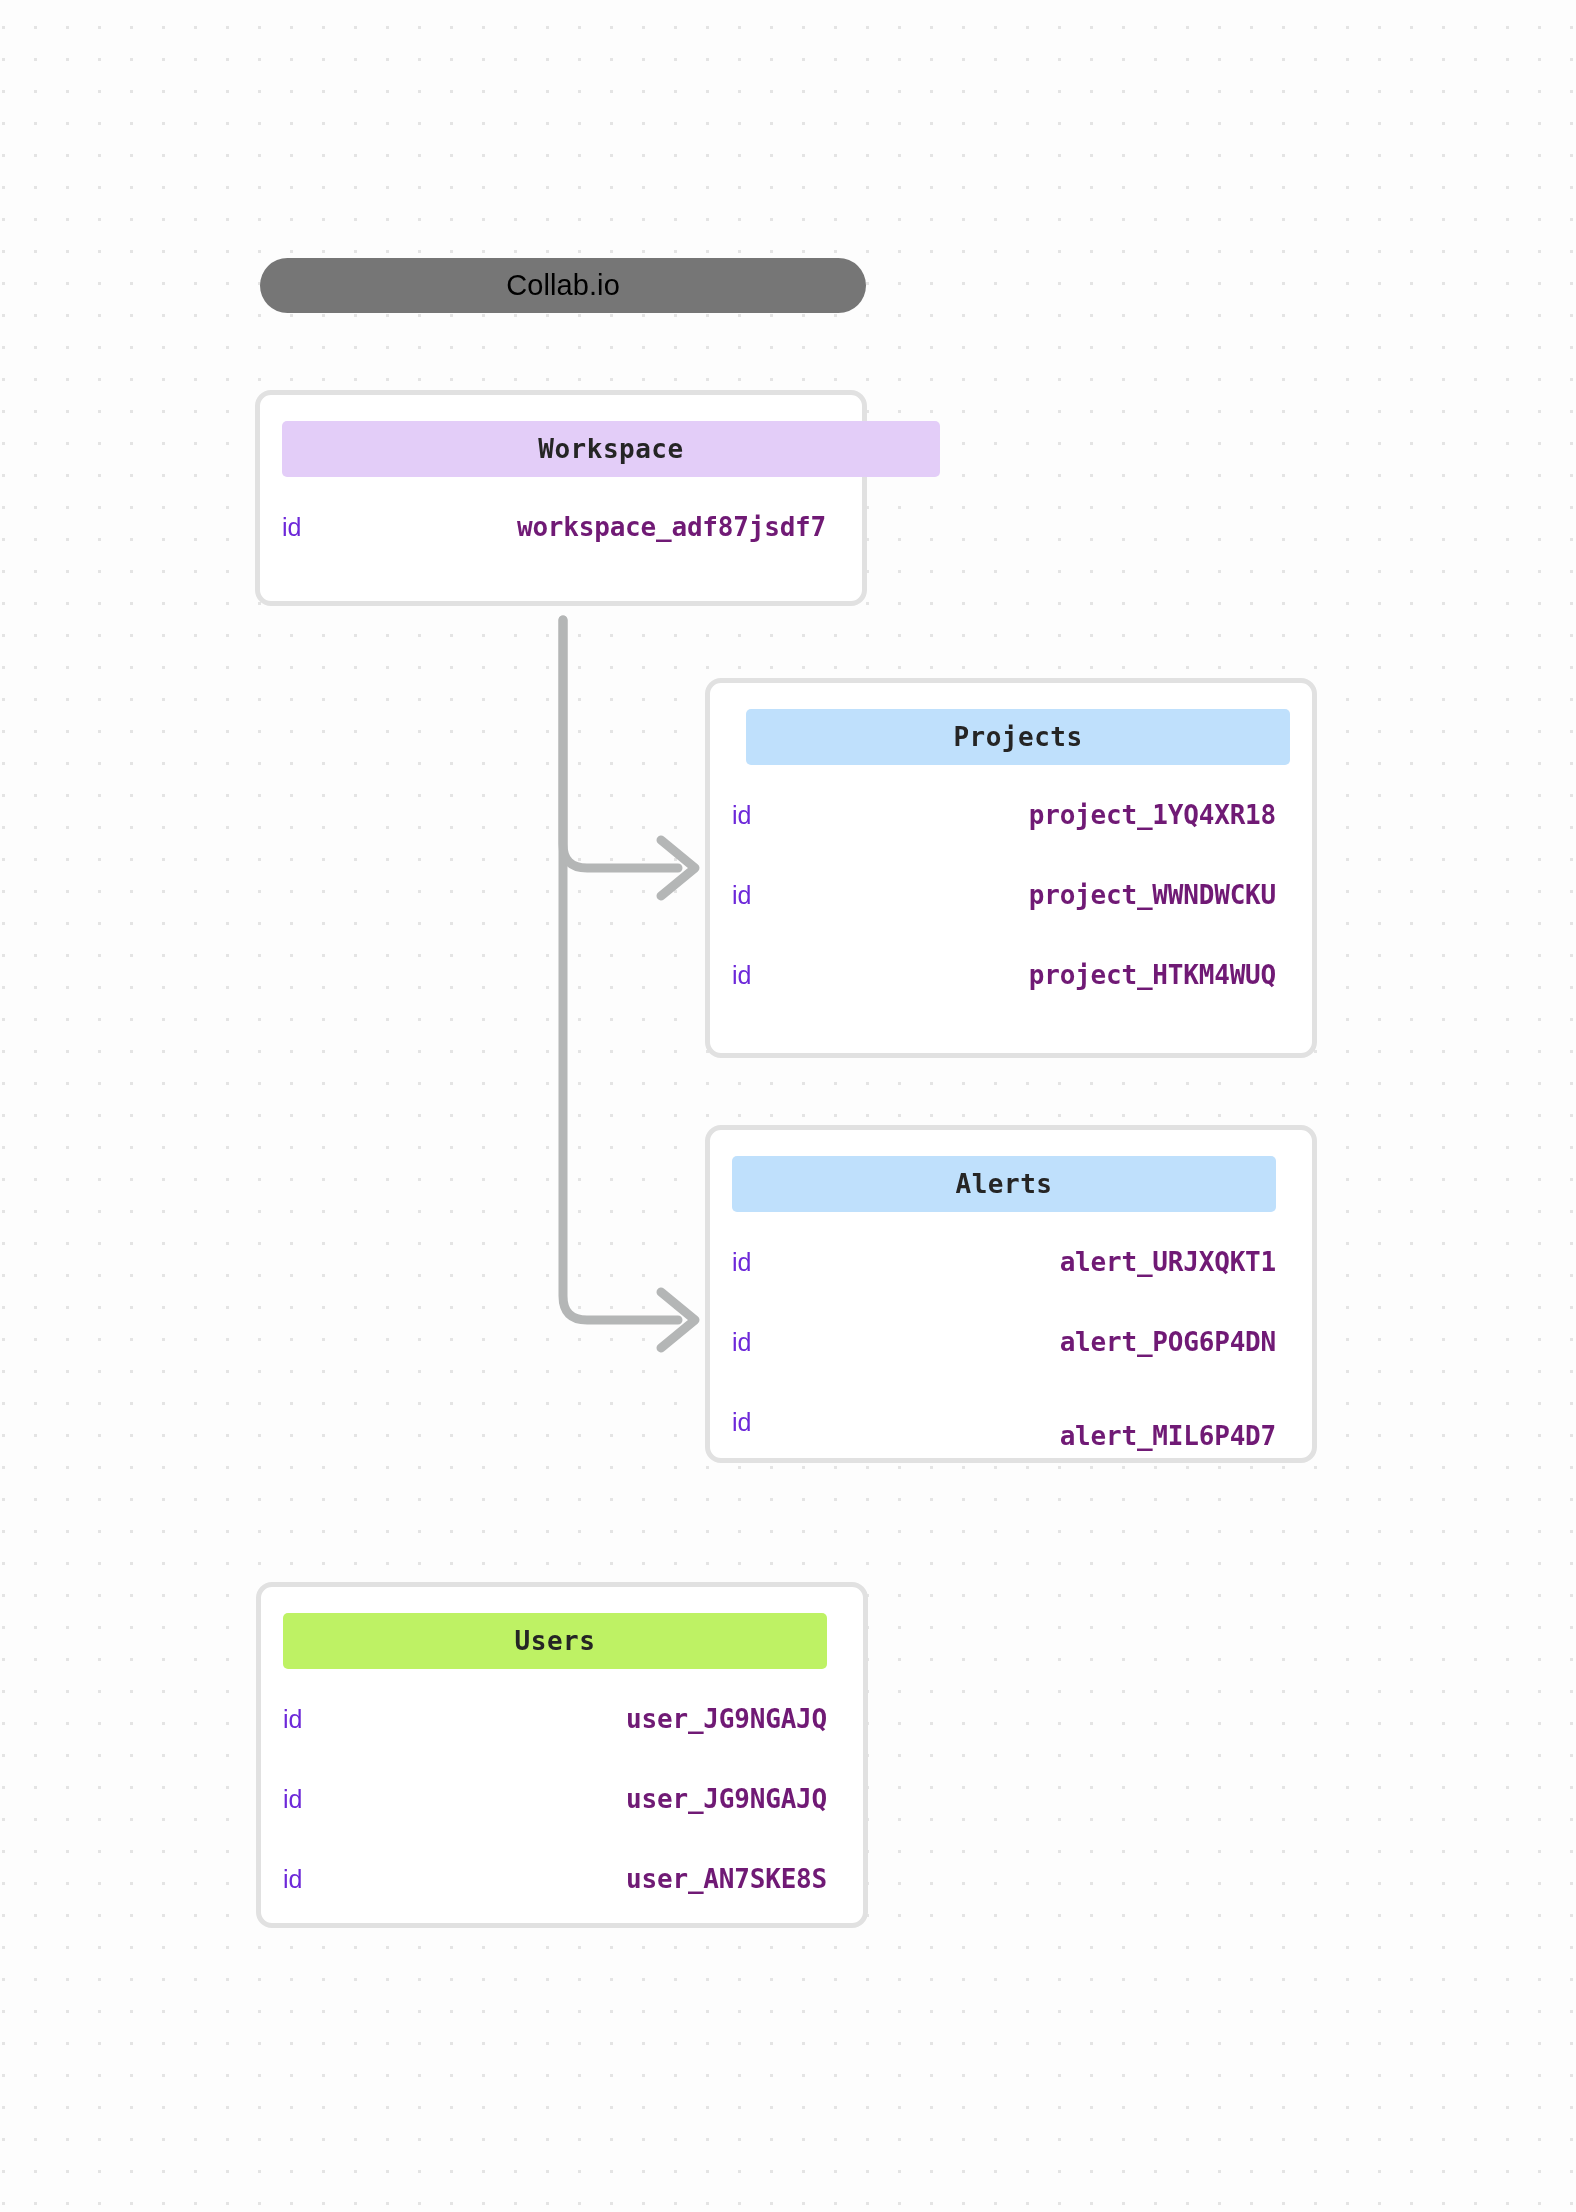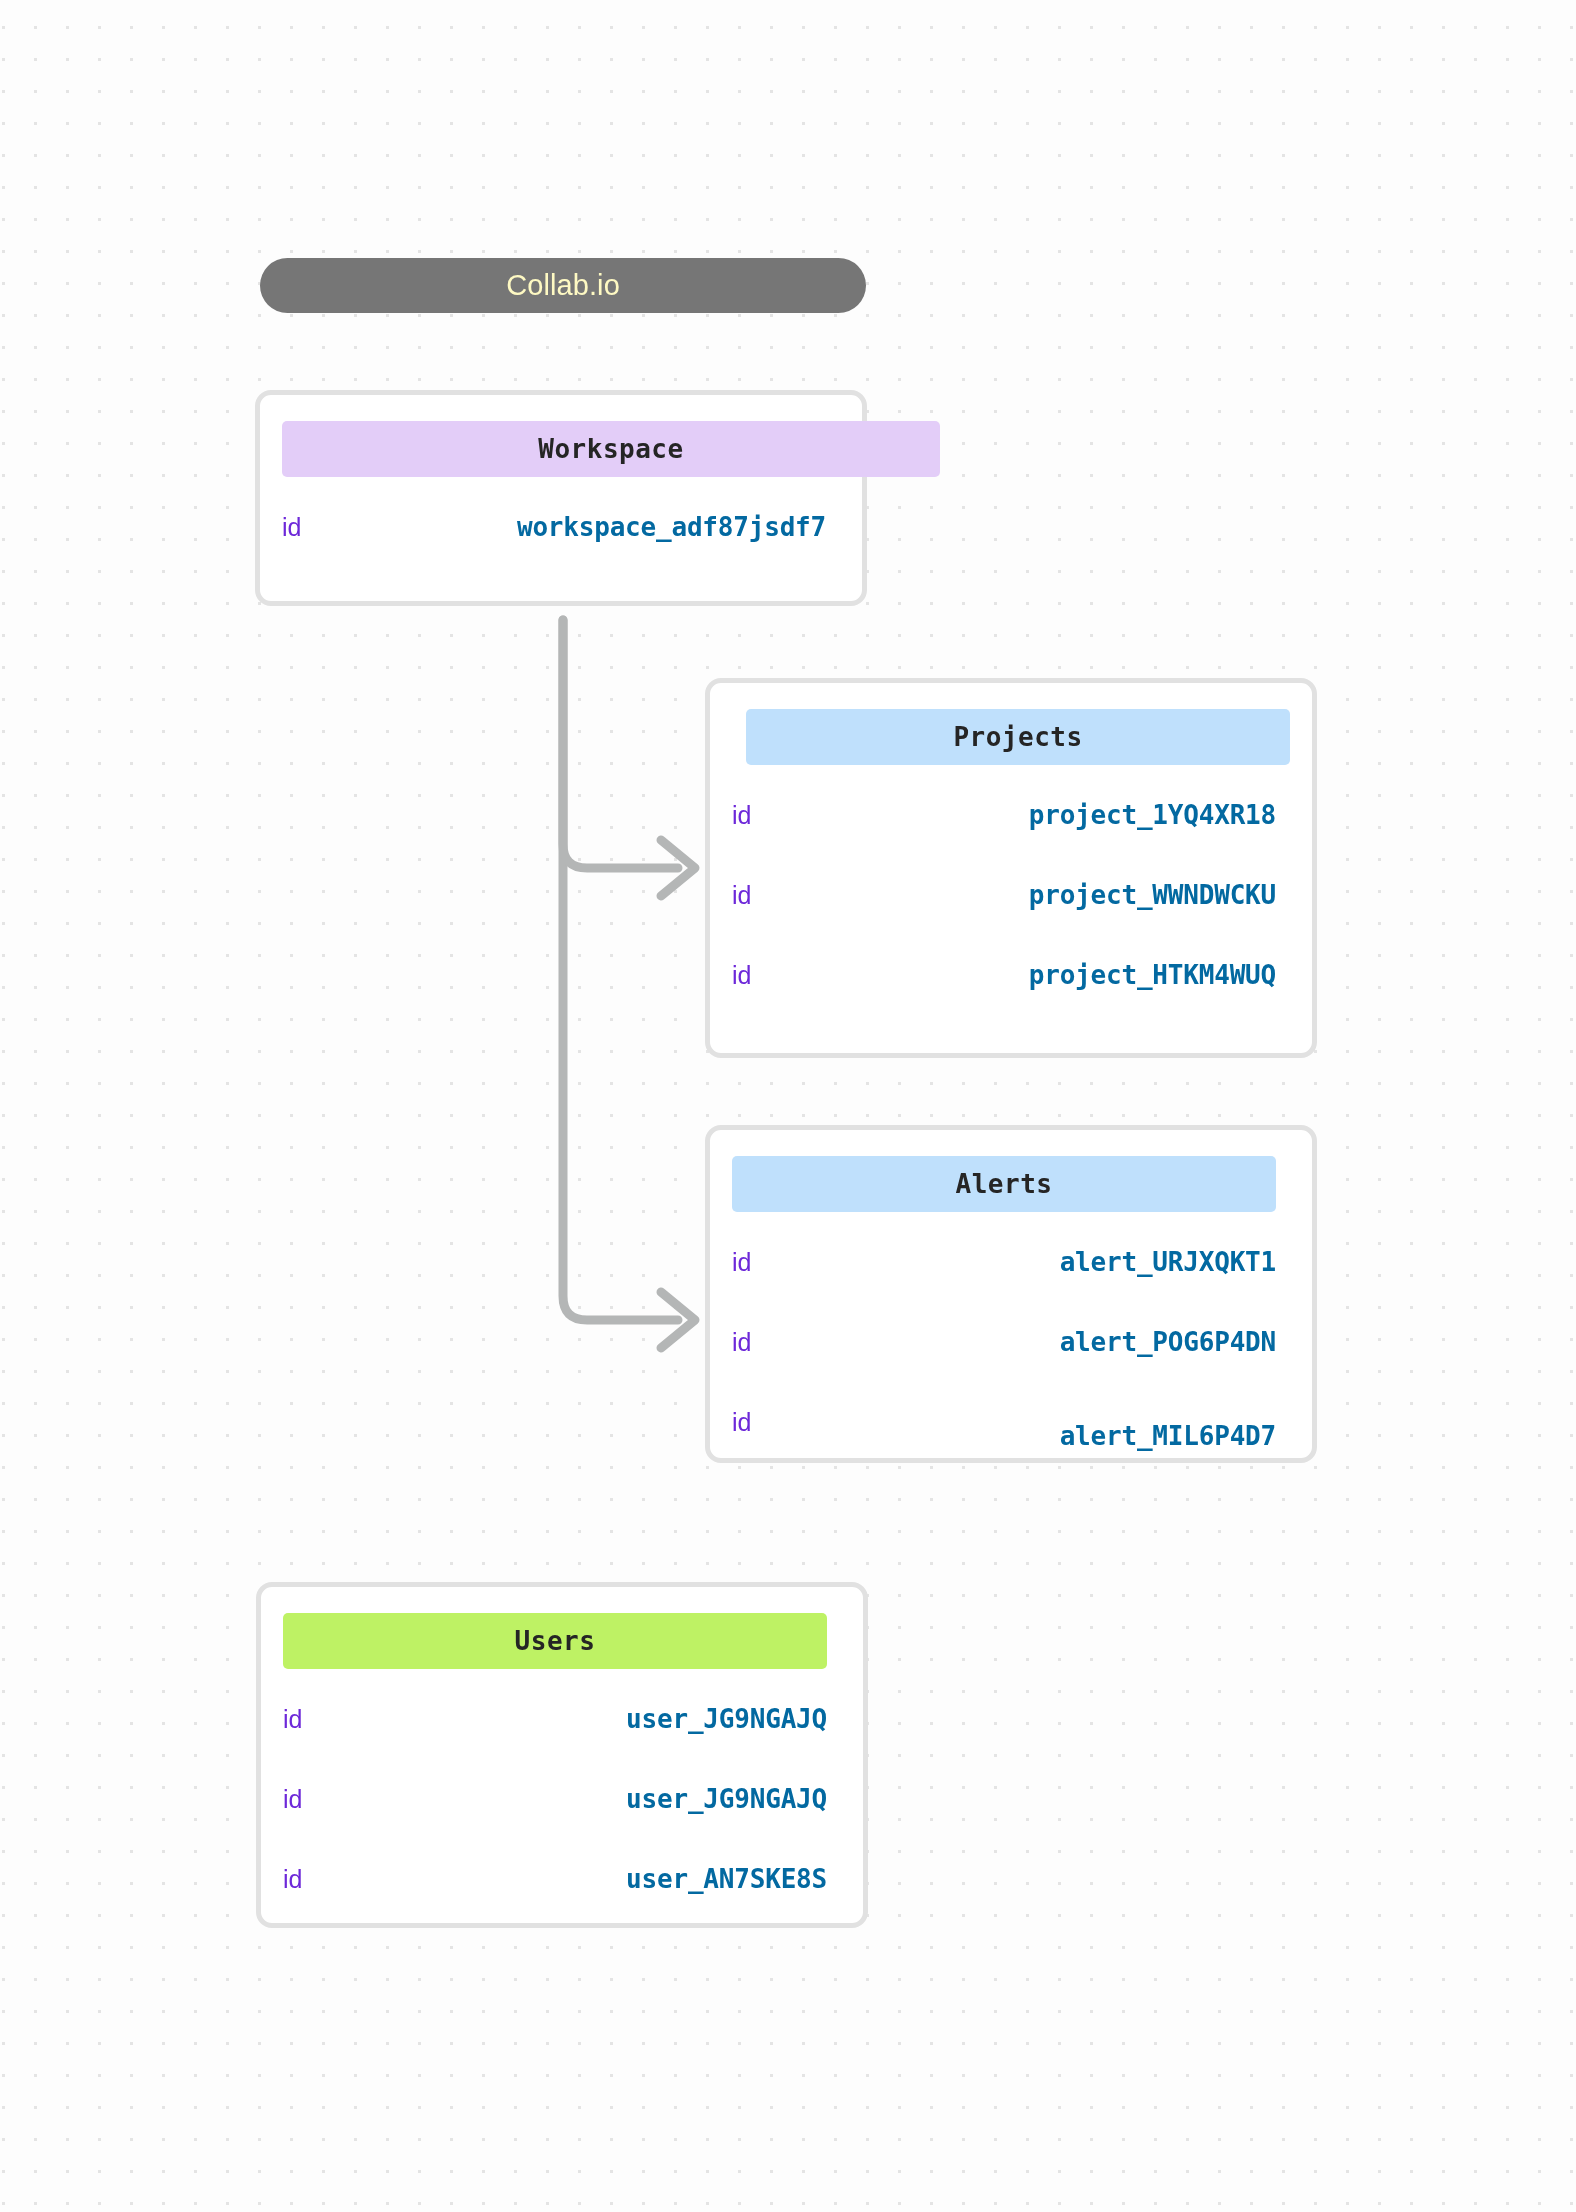--- a/index.html
+++ b/index.html
@@ -28,21 +28,21 @@
     width: 606px;
     height: 55px;
     background: #767676;
     border-radius: 28px;
     display: flex;
     align-items: center;
     justify-content: center;
     box-sizing: border-box;
   }
   .title-pill-label {
-    color: #fef9c3;
+    color: #000000;
     font-family: "Liberation Sans", sans-serif;
     font-size: 29px;
     font-weight: 400;
     letter-spacing: 0.1px;
     line-height: 1;
   }
 
   
   .card {
     position: absolute;
@@ -82,21 +82,21 @@
     font-family: "Liberation Sans", sans-serif;
     font-size: 25px;
     color: #6d28d9;
     font-weight: 400;
     line-height: 1;
     white-space: nowrap;
   }
   .row-value {
     font-family: "DejaVu Sans Mono", "Liberation Mono", monospace;
     font-size: 26px;
-    color: #0369a1;
+    color: #701a75;
     font-weight: 700;
     letter-spacing: -0.2px;
     line-height: 1;
     white-space: nowrap;
     text-align: right;
   }
   .row.nudge-down .row-value { position: relative; top: 14px; }
 
   
   #edges {

